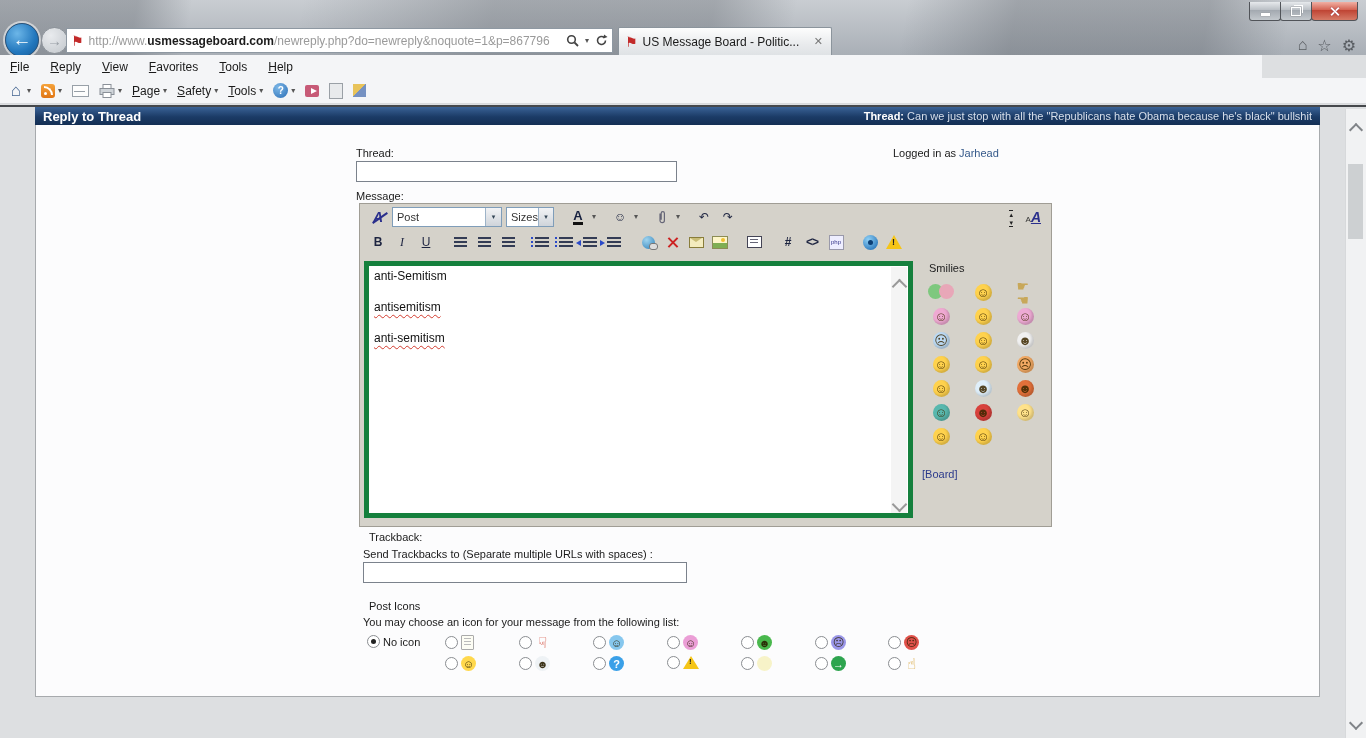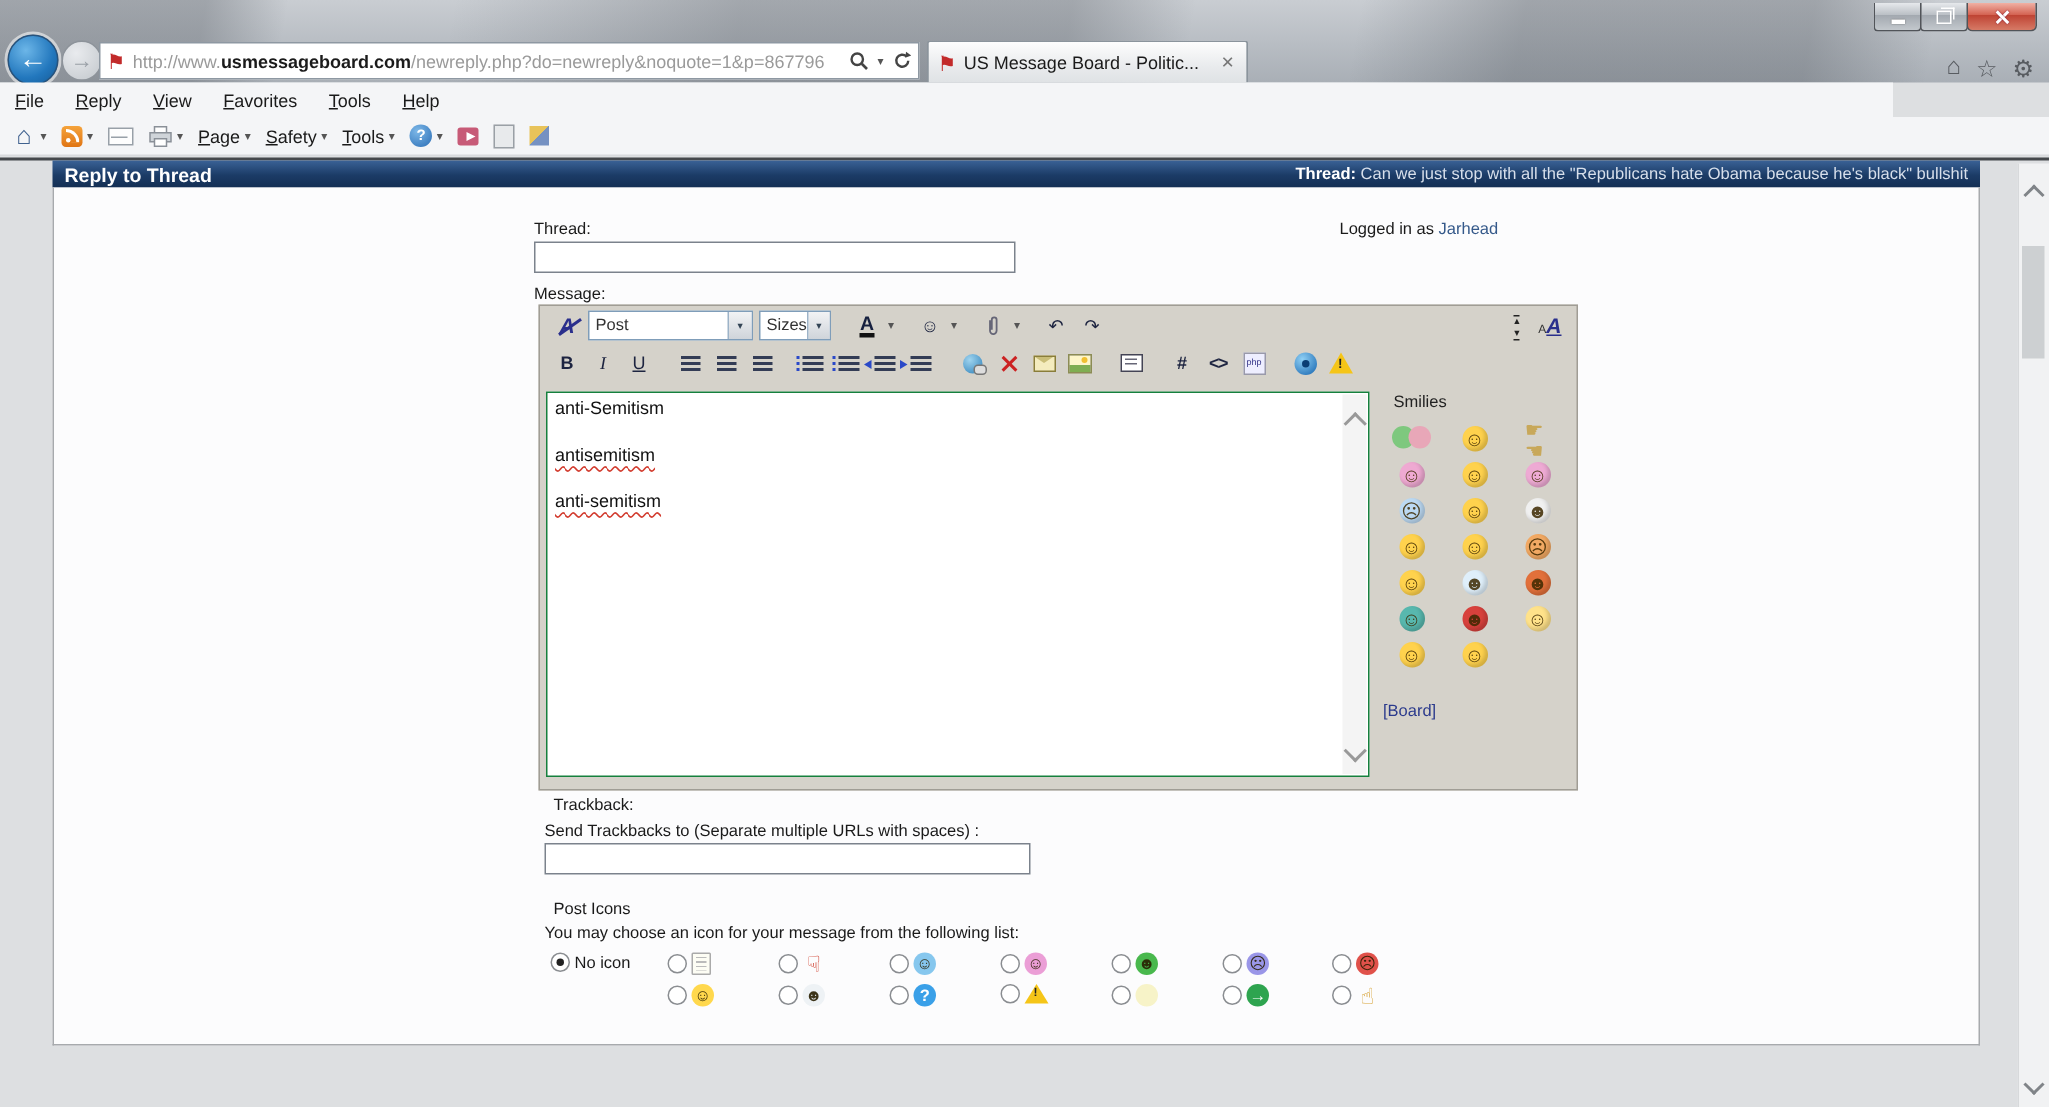--- a/index.html
+++ b/index.html
@@ -109,21 +109,21 @@
   .php-ic{width:13px;height:13px;border:1px solid #99a;background:#eef;font-size:6px;color:#338;display:flex;align-items:center;justify-content:center}
   .media-ic{width:15px;height:15px;border-radius:50%;background:radial-gradient(circle at 35% 30%,#8fd0f5,#1463ae);position:relative}
   .media-ic::after{content:"";position:absolute;left:5px;top:5px;width:5px;height:5px;border-radius:50%;background:#0b3e74}
   .warn-ic{width:0;height:0;border-left:8px solid transparent;border-right:8px solid transparent;border-bottom:14px solid #f5c518;position:relative}
   .warn-ic::after{content:"!";position:absolute;left:-2px;top:2px;font-size:9px;font-weight:bold;color:#222}
   .edresize{position:absolute;right:38px;top:6px;display:flex;flex-direction:column;align-items:center;font-size:7px;color:#222;line-height:1.1}
   .edresize span{border-top:1px solid #222}
   .edresize span+span{border-top:none;border-bottom:1px solid #222}
   .edswitch{position:absolute;right:10px;top:5px;font-size:8px;color:#333}
   .edswitch b{font-size:14px;color:#2a2f8c;font-style:italic;text-decoration:underline}
-  .msgarea{position:absolute;left:4px;top:57px;width:549px;height:257px;background:#fff;border:1px solid #15803d;box-sizing:border-box;overflow:hidden}
+  .msgarea{position:absolute;left:4px;top:57px;width:549px;height:257px;background:#fff;border:5px solid #15803d;box-sizing:border-box;overflow:hidden}
   .msgline{font-size:12px;color:#111;padding-left:5px;margin-top:3px;margin-bottom:16px;line-height:15px}
   .msgline.misspelled{text-decoration:underline wavy #d23b2e 1px;text-underline-offset:3px}
   .msgscroll{position:absolute;right:1px;top:1px;width:16px;height:253px;background:#f4f4f4}
   .mchev{width:9px;height:9px;border-left:2px solid #999;border-top:2px solid #999;position:absolute;left:3px}
   .mchev.up{transform:rotate(45deg);top:14px}
   .mchev.down{transform:rotate(225deg);bottom:10px}
   
   .smiliesttl{position:absolute;left:569px;top:58px;font-size:11px;color:#222}
   .smilegrid{position:absolute;left:560px;top:80px;width:126px;display:grid;grid-template-columns:42px 42px 42px;row-gap:7px;justify-items:center}
   .smiley{width:17px;height:17px;border-radius:50%;display:flex;align-items:center;justify-content:center;font-size:13px;line-height:1;color:rgba(60,40,0,.85);box-shadow:inset -2px -2px 3px rgba(0,0,0,.18)}

